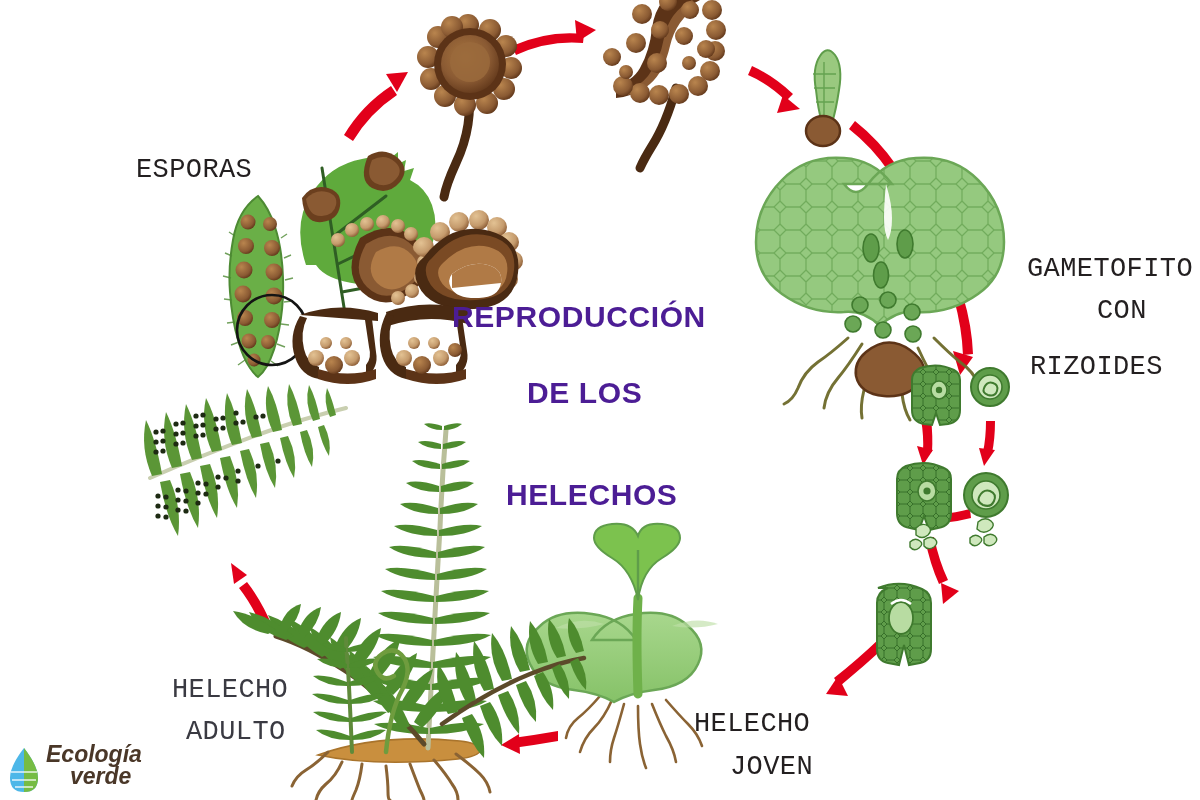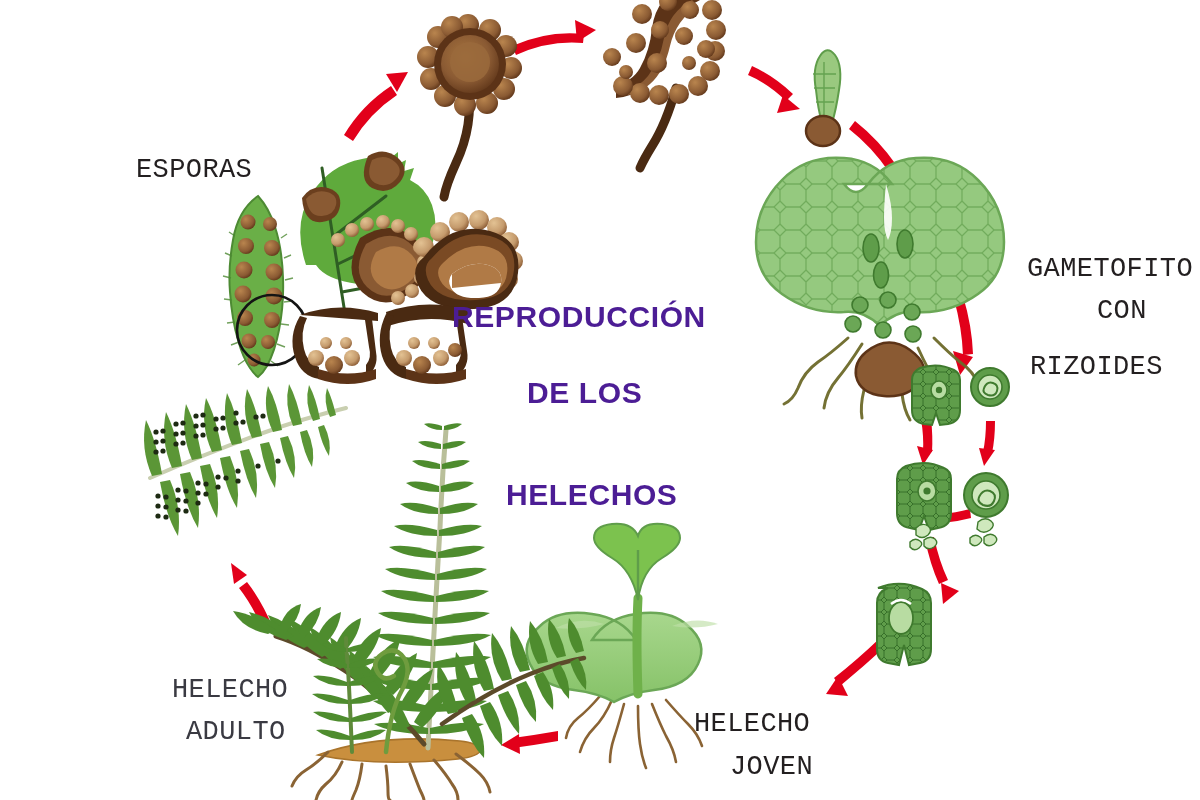--- a/index.html
+++ b/index.html
@@ -694,14 +694,25 @@
   <div class="lbl lbl-thin" style="left:1027px;top:254px;">GAMETOFITO</div>
   <div class="lbl lbl-thin" style="left:1058px;top:296px;margin-left:39px;">CON</div>
   <div class="lbl lbl-thin" style="left:1030px;top:332px;margin-top:20px;">RIZOIDES</div>
 
   <div class="lbl lbl-thin" style="left:694px;top:709px;">HELECHO</div>
   <div class="lbl lbl-thin" style="left:730px;top:752px;">JOVEN</div>
 
   <div class="lbl lbl-thin lbl-grey" style="left:172px;top:675px;">HELECHO</div>
   <div class="lbl lbl-thin lbl-grey" style="left:186px;top:717px;">ADULTO</div>
 
+  <div id="logo">
+    <svg width="36" height="48" viewBox="0 0 36 48" style="position:absolute;left:0;top:2px;">
+      <path d="M18 2 q14 18 14 30 q0 14 -14 14 q-14 0 -14 -14 q0 -12 14 -30 Z" fill="#4db7e8"></path>
+      <path d="M18 2 q14 18 14 30 q0 14 -14 14 Z" fill="#76bc43"></path>
+      <g stroke="#ffffff" stroke-width="1.6" opacity=".85" fill="none">
+        <path d="M5 26 L31 26 M6 34 L30 34 M9 41 L27 41"></path>
+      </g>
+    </svg>
+    <div class="logo-word w1">Ecología</div>
+    <div class="logo-word w2">verde</div>
+  </div>
 
 </div>
 
 </body></html>

